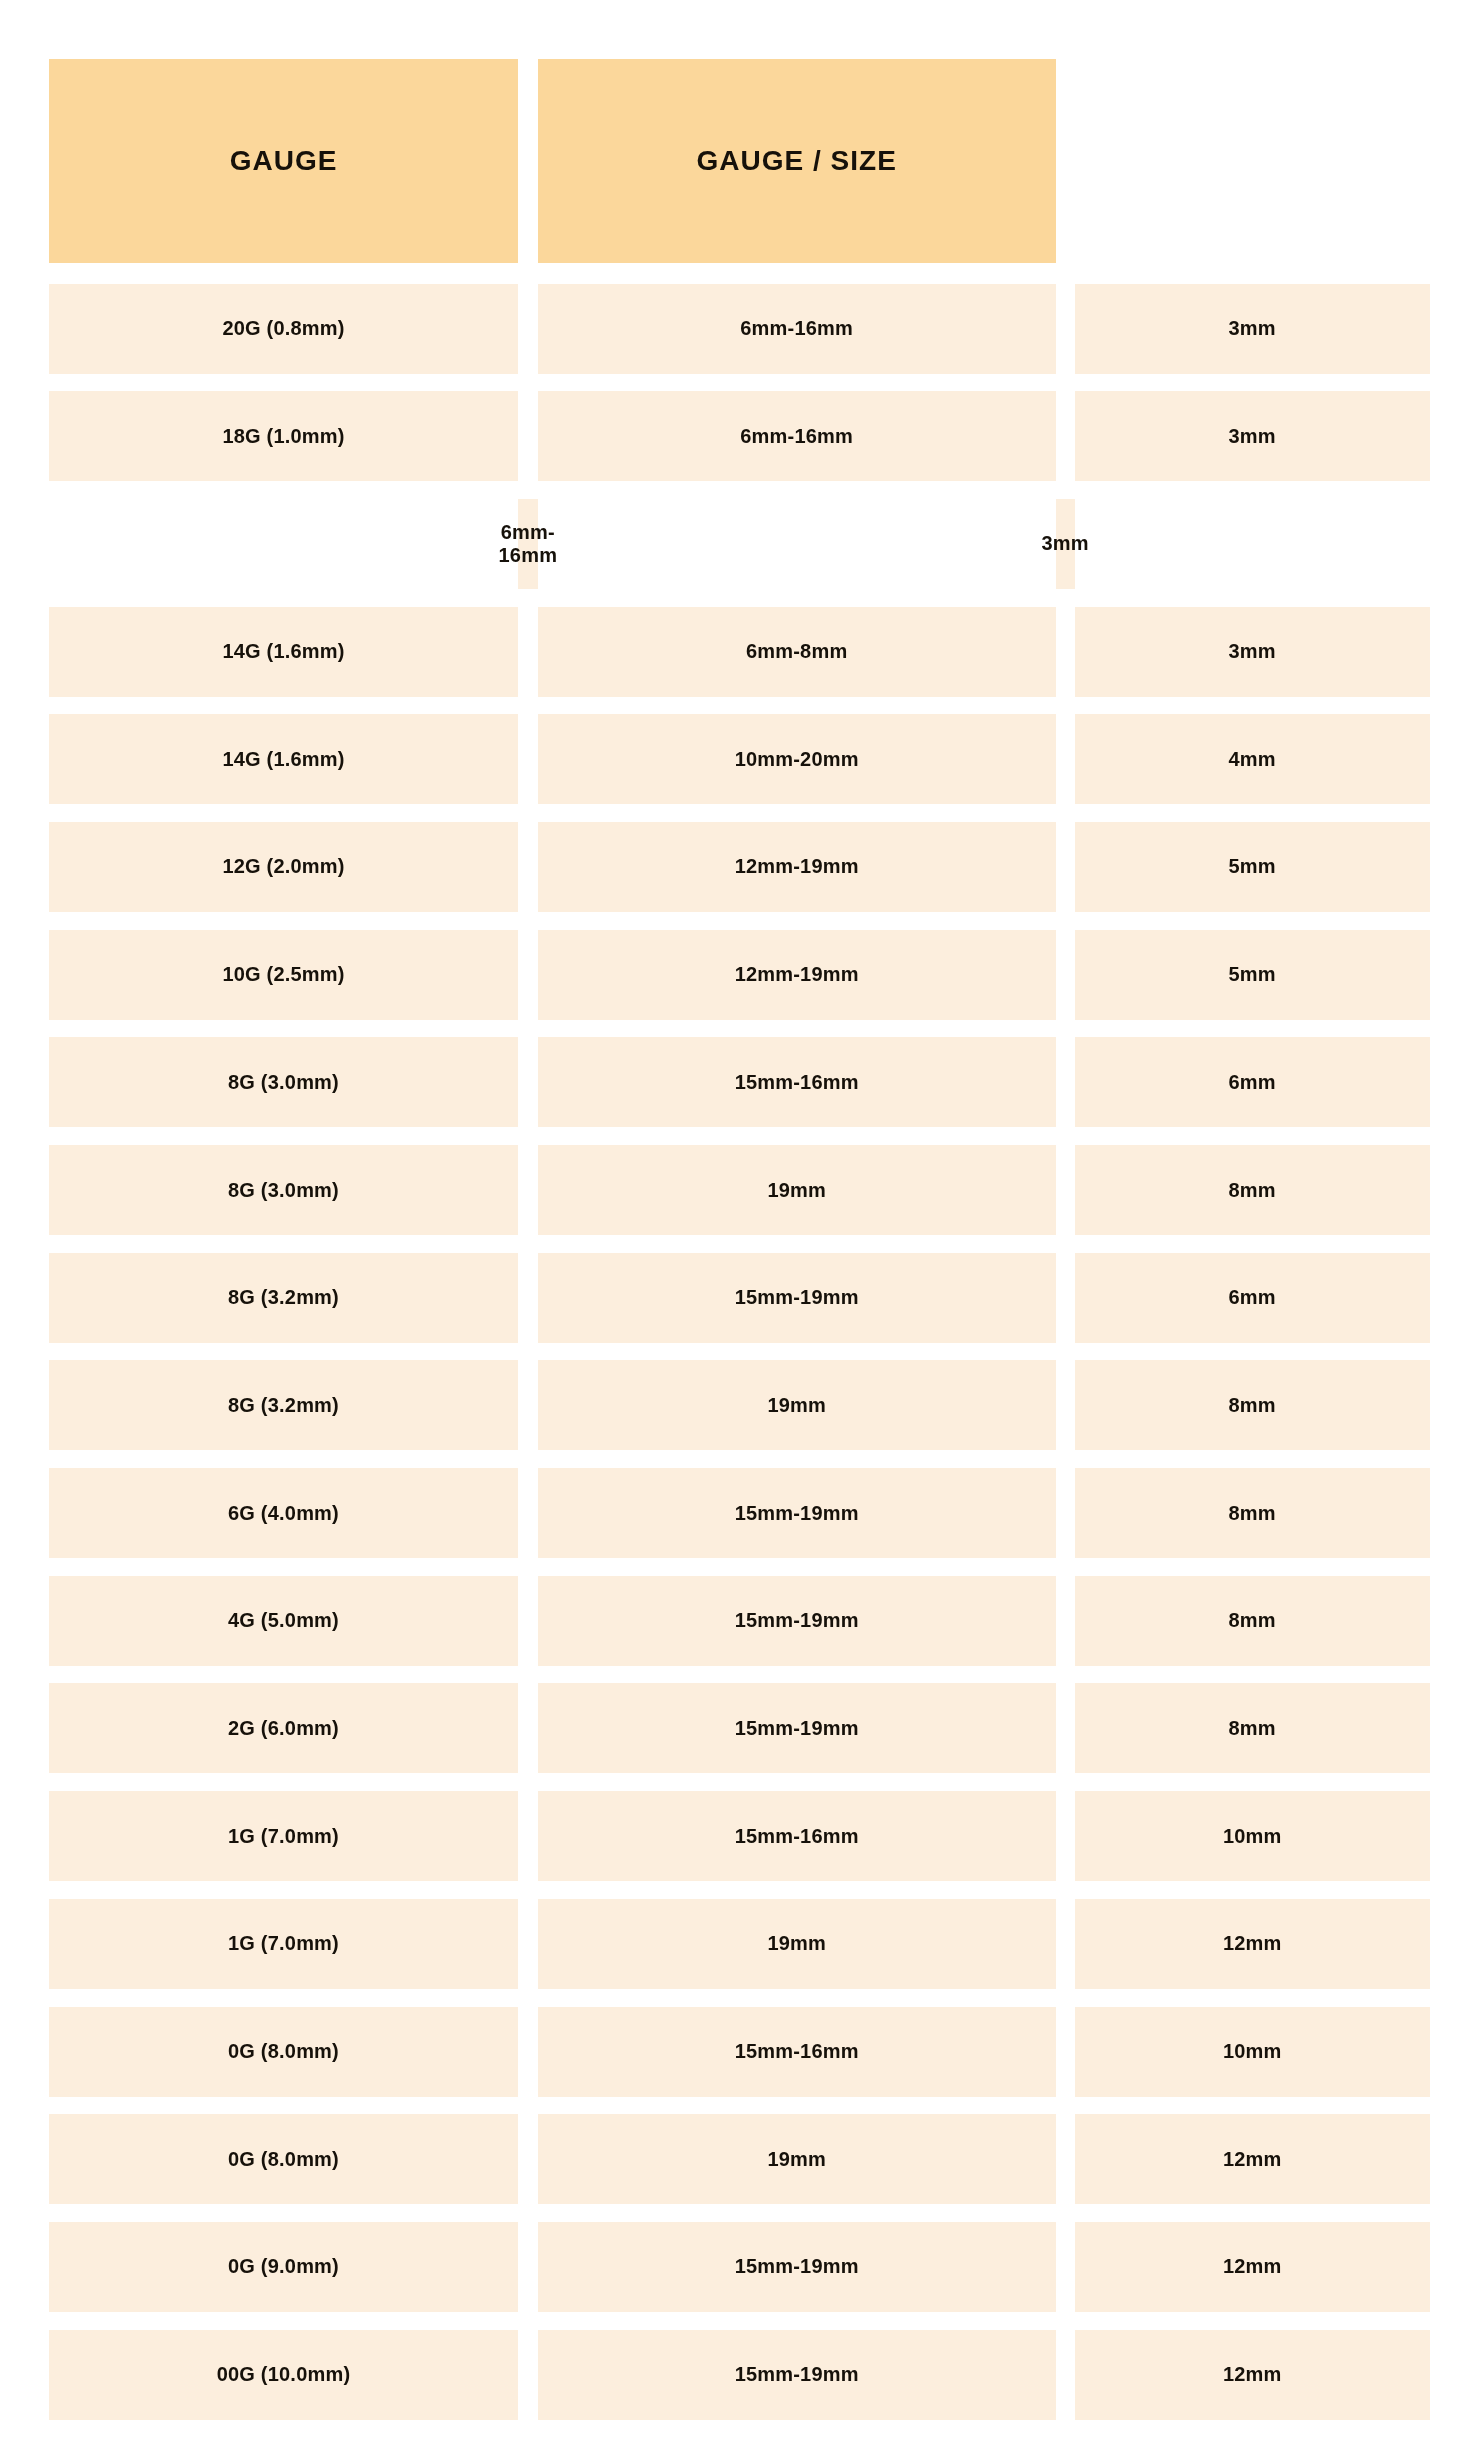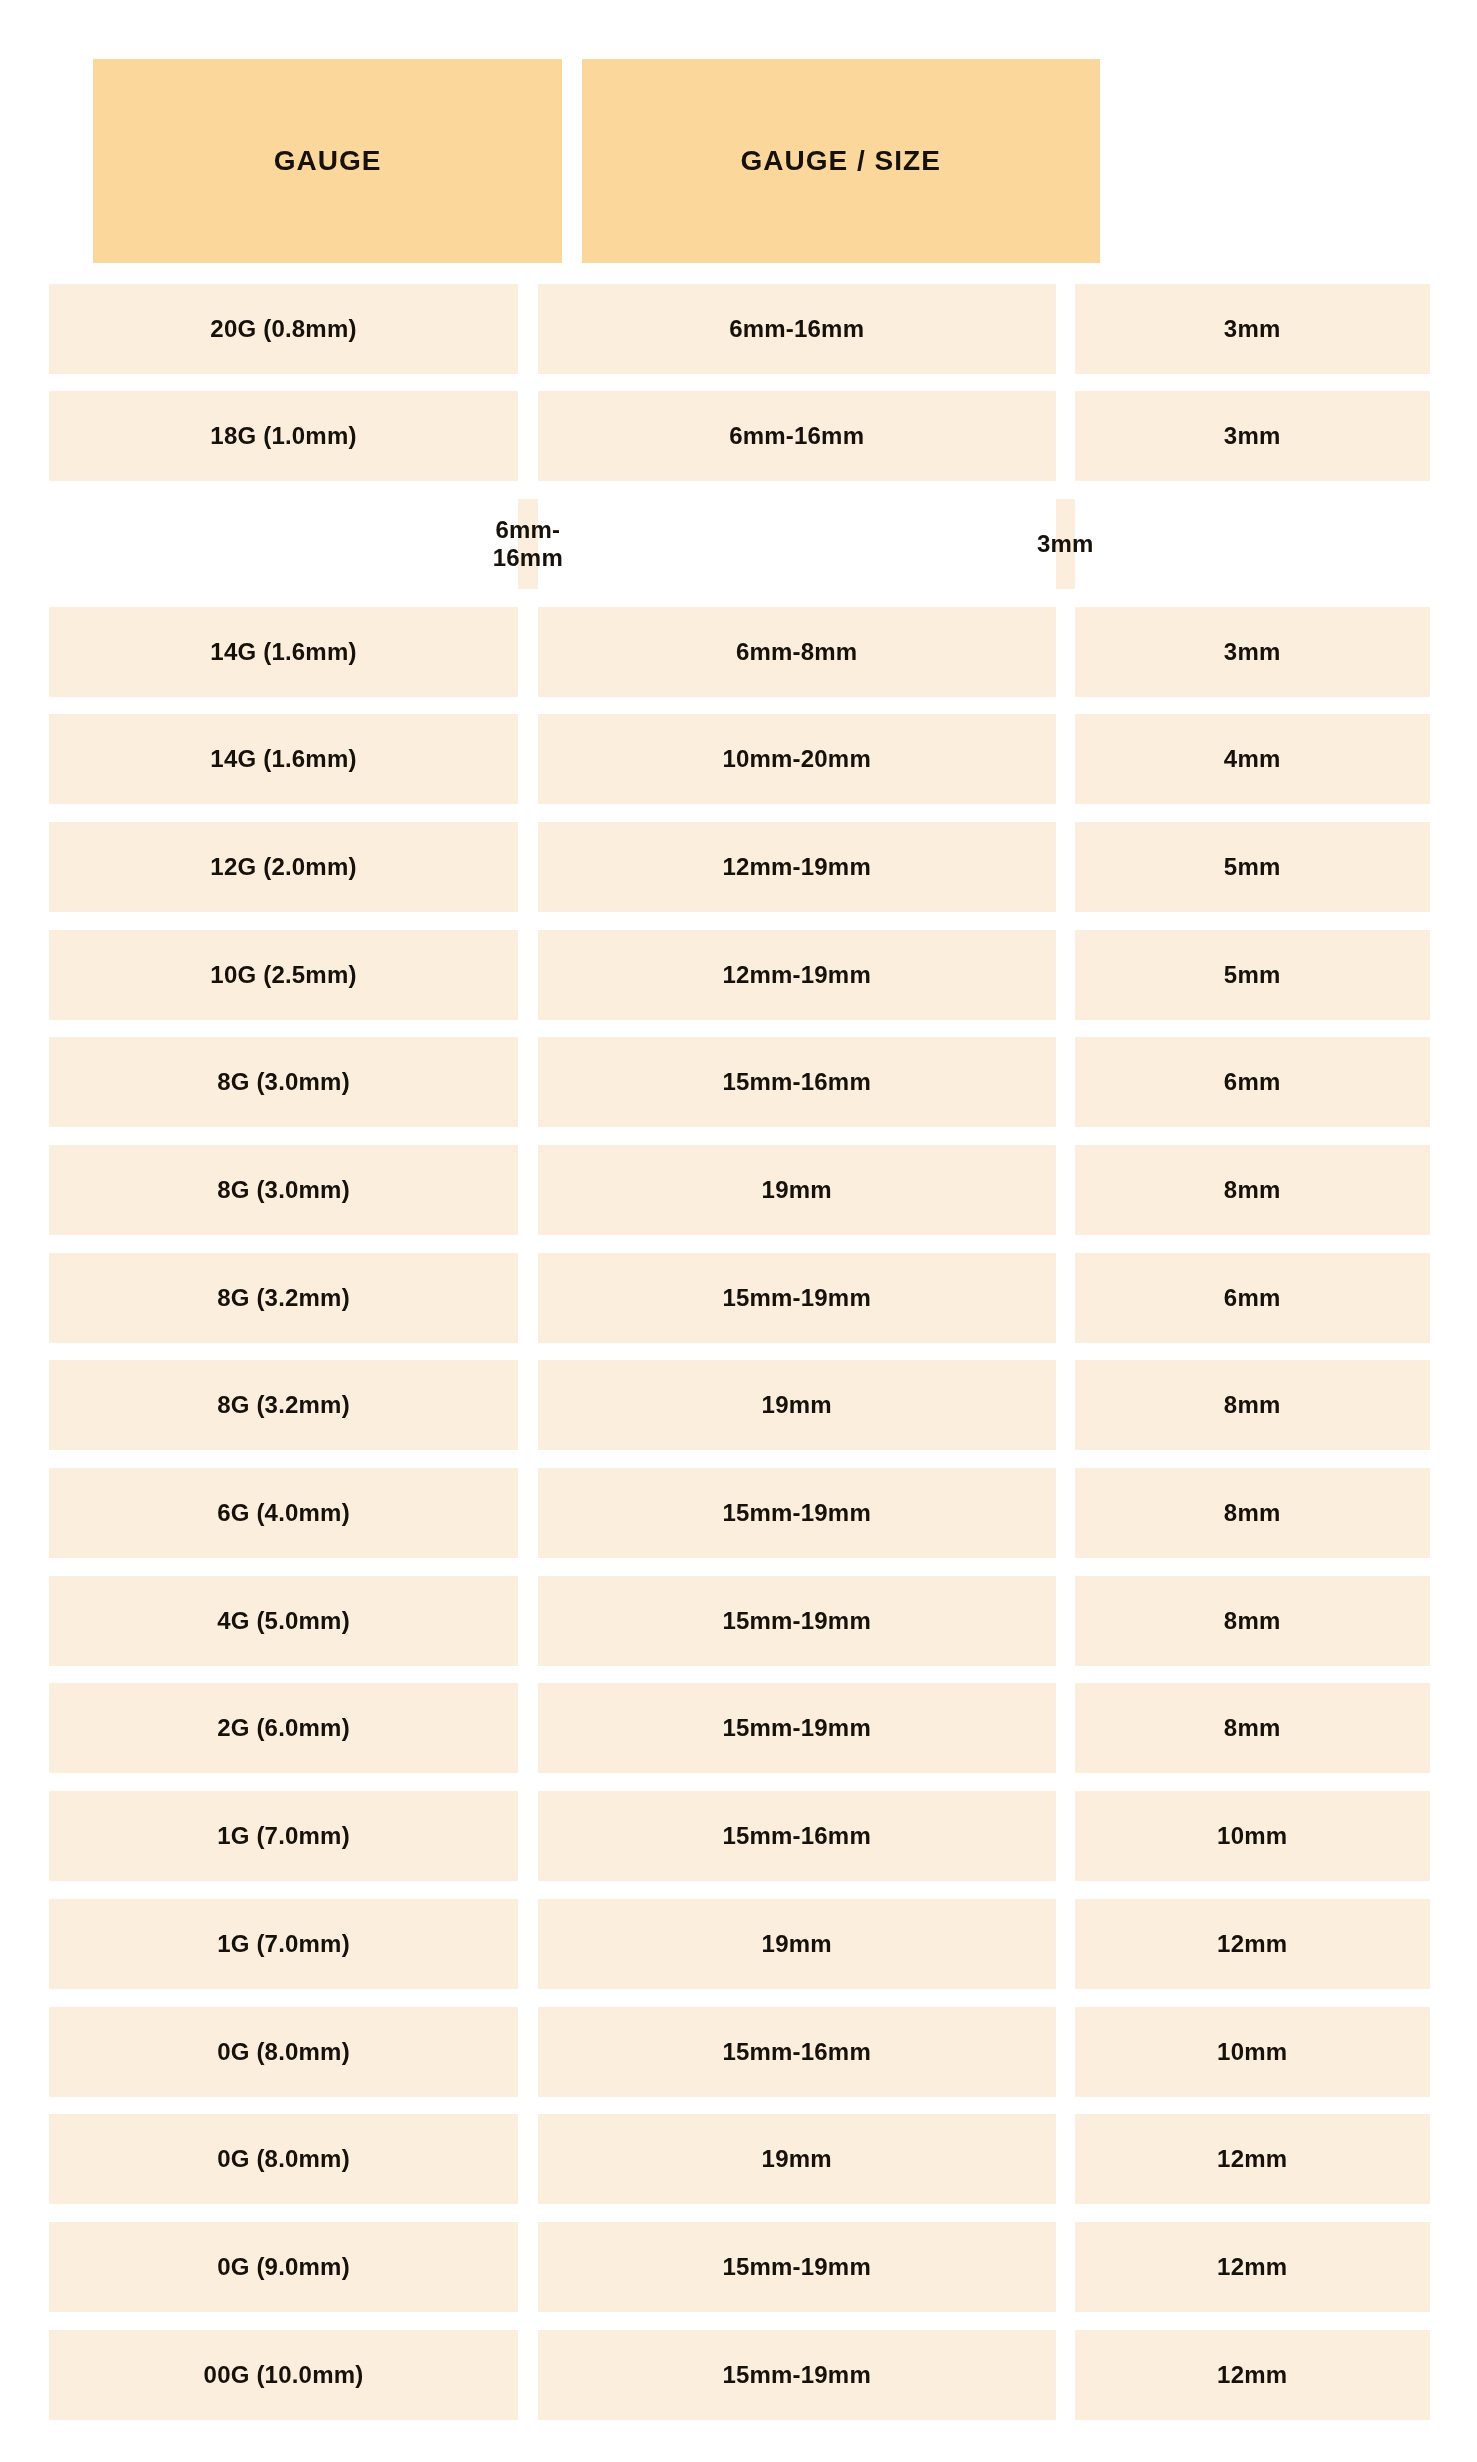--- a/index.html
+++ b/index.html
@@ -23,21 +23,20 @@
 
   
   .chart-row {
     display: grid;
     grid-template-columns: 469px 19.7px 518px 19px 355px;
     width: 1381px;
   }
 
   .chart-header-row {
     margin-bottom: 20.5px;
-    margin-left: 44px;
   }
 
   .chart-body-row {
     margin-bottom: 17.7px;
   }
 
   
   .cell {
     display: flex;
     align-items: center;
@@ -55,21 +54,21 @@
     background: var(--header-bg, #fbd79b);
     font-size: 28px;
     font-weight: bold;
     letter-spacing: 1px;
     color: var(--text-color, #16110a);
   }
 
   .body-cell {
     height: 90px;
     background: var(--row-bg, #fceedd);
-    font-size: 24px;
+    font-size: 20px;
     font-weight: bold;
     letter-spacing: 0.2px;
     color: var(--text-color, #16110a);
   }
 </style>
 </head>
 <body style="background: rgb(255, 255, 255);">
 
 <div id="size-chart-table">
     <div class="chart-row chart-header-row">

